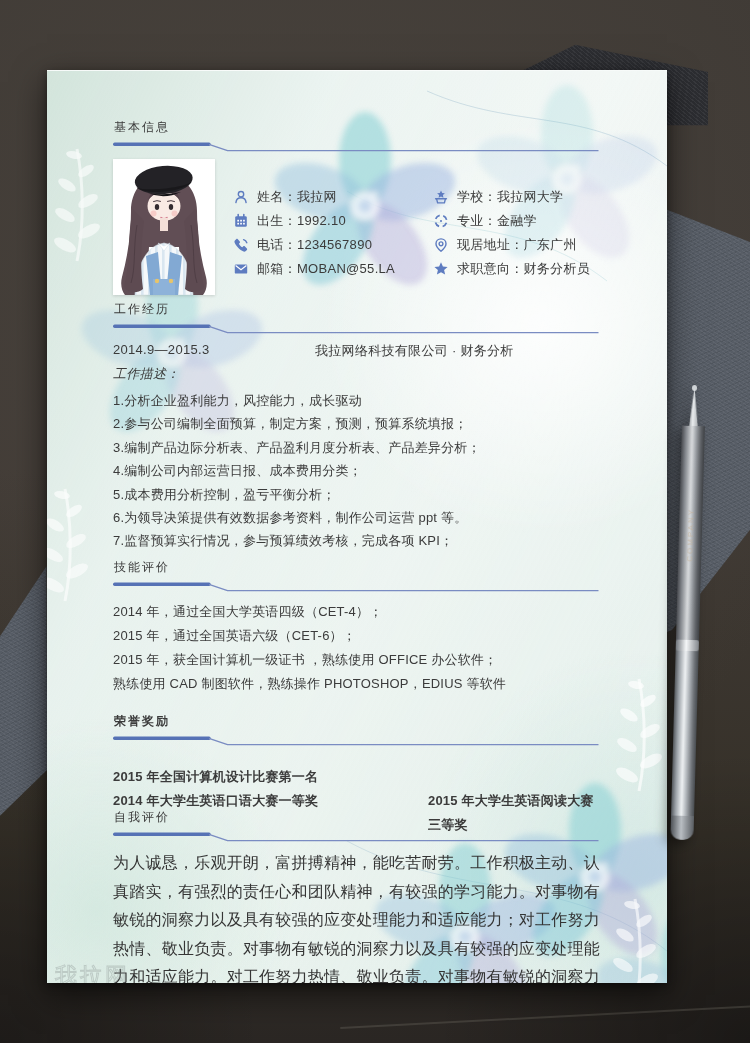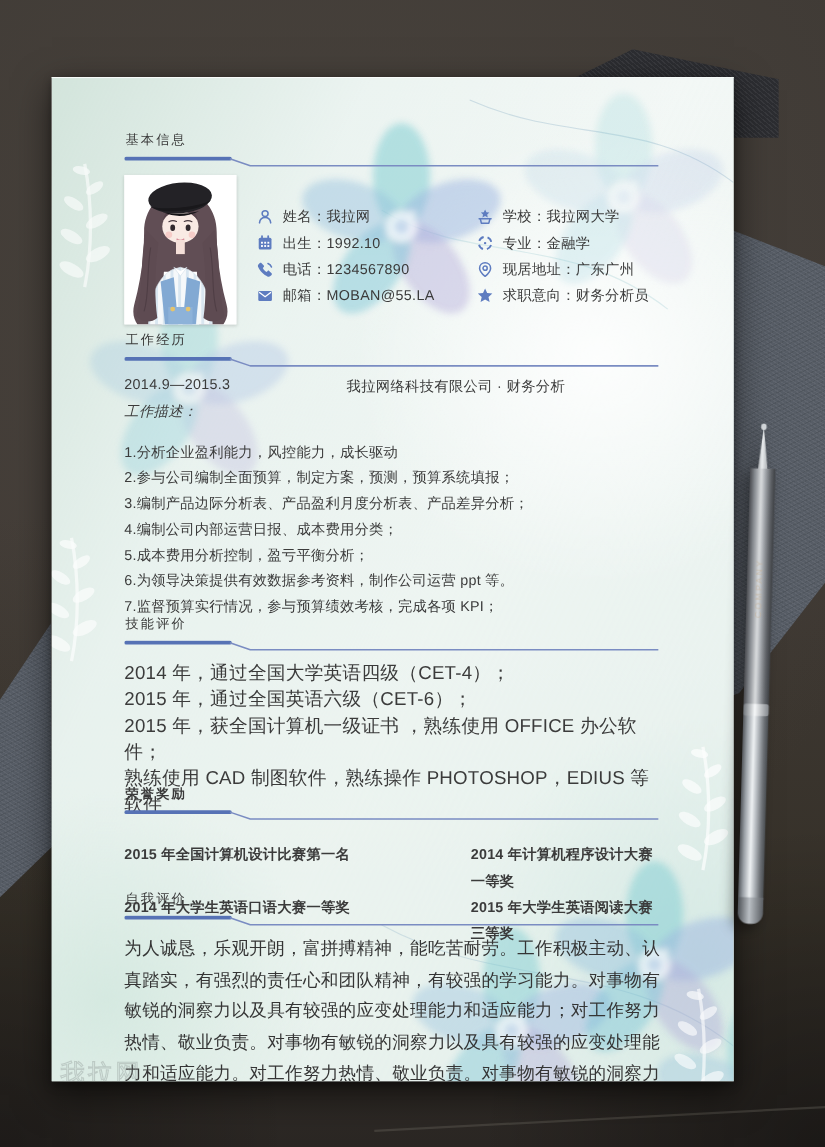--- a/index.html
+++ b/index.html
@@ -82,25 +82,25 @@
   .col{display:flex;flex-direction:column;}
   .col-left{margin-left:18px;width:200px;}
   .f-row{display:flex;align-items:center;height:24px;gap:8px;font-size:13px;letter-spacing:.3px;}
   .f-ico{width:16px;height:16px;flex:none;}
   .ic-s{fill:none;stroke:#5e7cc0;stroke-width:1.4;stroke-linecap:round;stroke-linejoin:round;}
   .ic-f{fill:#5e7cc0;}
 
   .w-date-row{display:flex;margin-top:7px;font-size:13px;letter-spacing:.3px;}
   .w-period{width:202px;flex:none;}
   .w-desc{margin-top:5px;font-size:13px;letter-spacing:.3px;line-height:18px;font-style:italic;}
-  .w-items{margin-top:16px;}
+  .w-items{margin-top:6px;}
   .w-item{font-size:13px;letter-spacing:.2px;line-height:23.4px;}
 
   .sk-items{margin-top:7px;}
-  .sk-item{font-size:17px;letter-spacing:.2px;line-height:24px;}
+  .sk-item{font-size:13px;letter-spacing:.2px;line-height:24px;}
 
   .aw-rows{margin-top:18px;}
   .aw-row{display:flex;font-size:13px;letter-spacing:.2px;line-height:24px;}
   .aw-left{flex:0 0 315px;}
 
   .self-para{margin-top:6px;font-size:16px;line-height:28.5px;letter-spacing:.2px;
     text-align:justify;color:#353535;}
 
   .watermark{position:absolute;left:8px;bottom:-8px;font-size:22px;letter-spacing:3px;
     color:transparent;-webkit-text-stroke:1px rgba(140,150,148,.55);opacity:.7;}
@@ -316,21 +316,20 @@
 
     <div class="sec" id="sec-awards">
       <span class="sec-title">荣誉奖励</span>
       <svg class="rule" width="487" height="11" viewBox="0 0 487 11">
         <path class="thick" d="M1.7 2.3 H96"></path>
           <path class="thin" d="M96 2.3 L114.5 8.6 H485.5"></path>
       </svg>
       <div class="aw-rows">
         <div class="aw-row">
           <span class="aw-left">2015 年全国计算机设计比赛第一名</span>
-          <span>2014 年计算机程序设计大赛一等奖</span>
         </div>
         <div class="aw-row">
           <span class="aw-left">2014 年大学生英语口语大赛一等奖</span>
           <span>2015 年大学生英语阅读大赛三等奖</span>
         </div>
       </div>
     </div>
 
     <div class="sec" id="sec-self">
       <span class="sec-title">自我评价</span>

